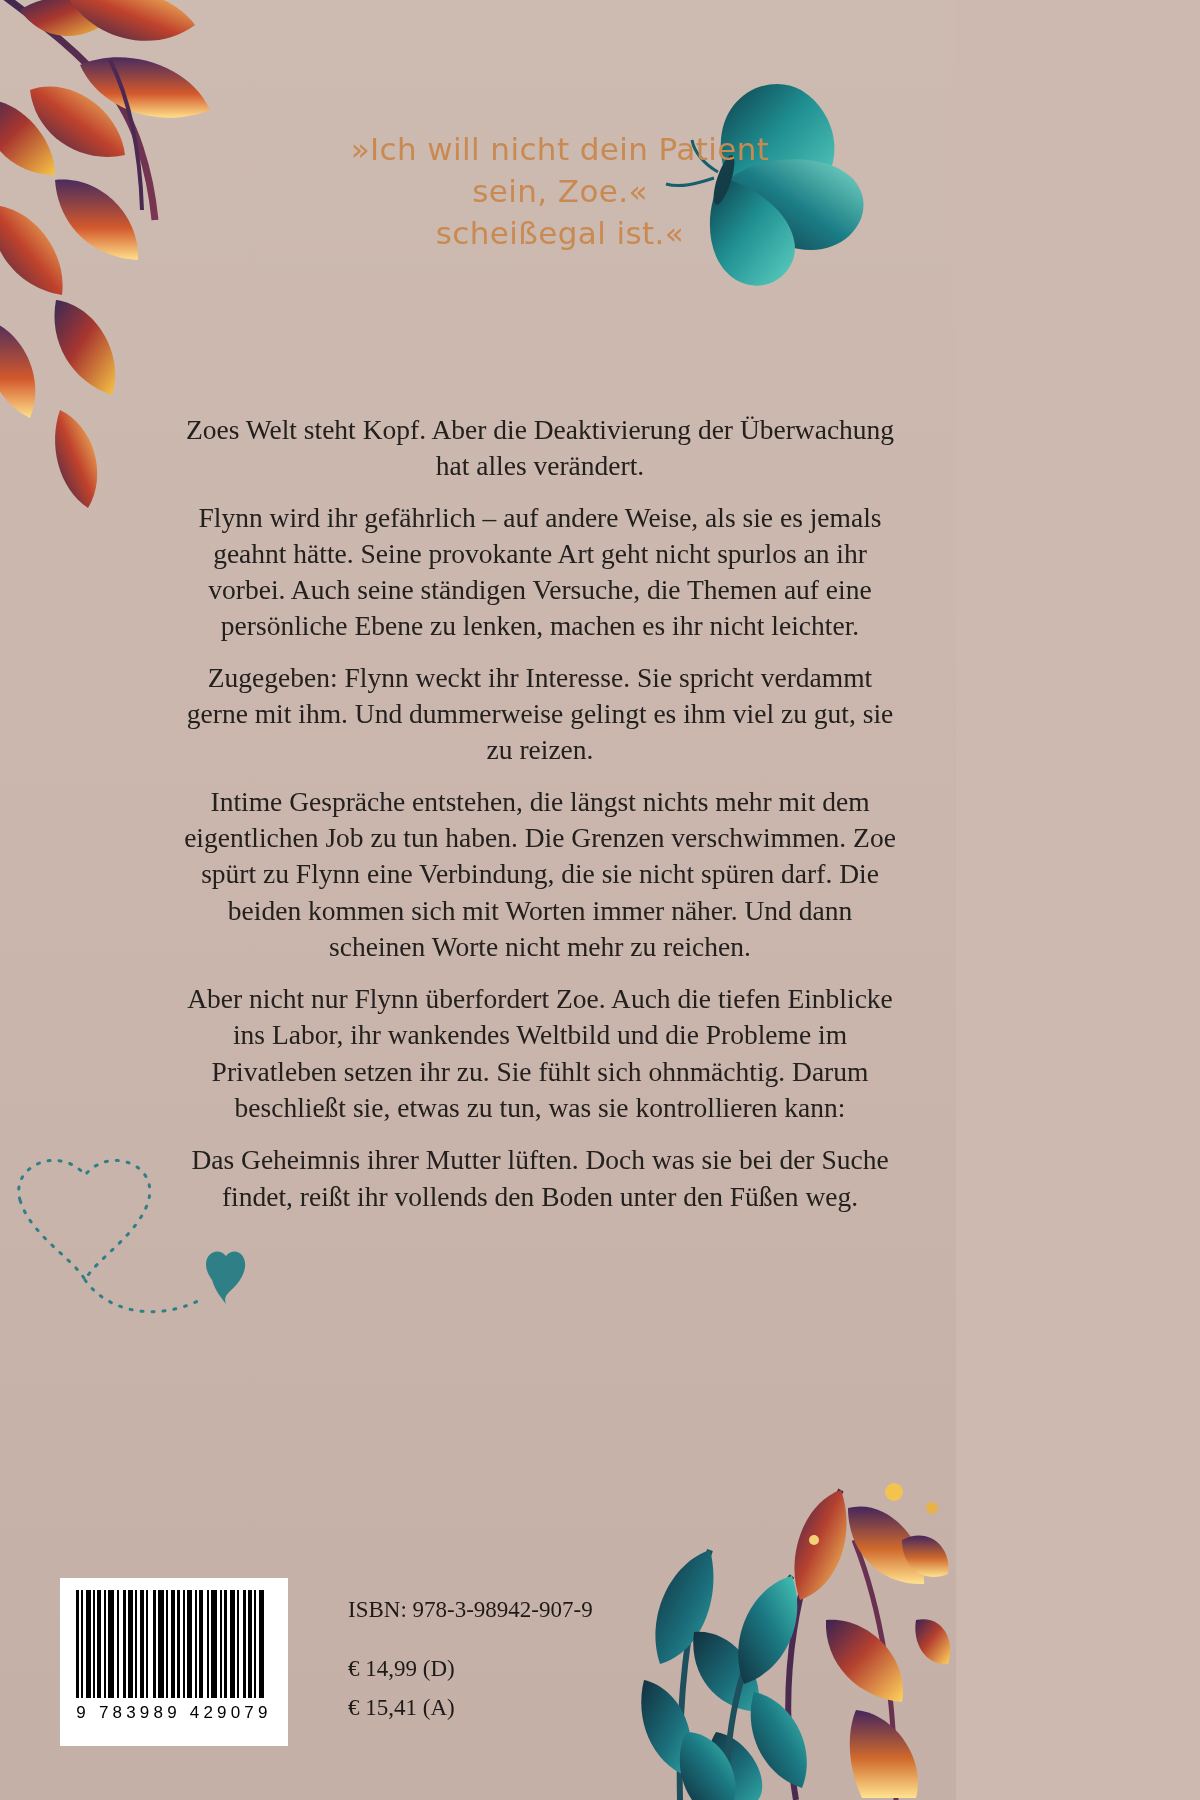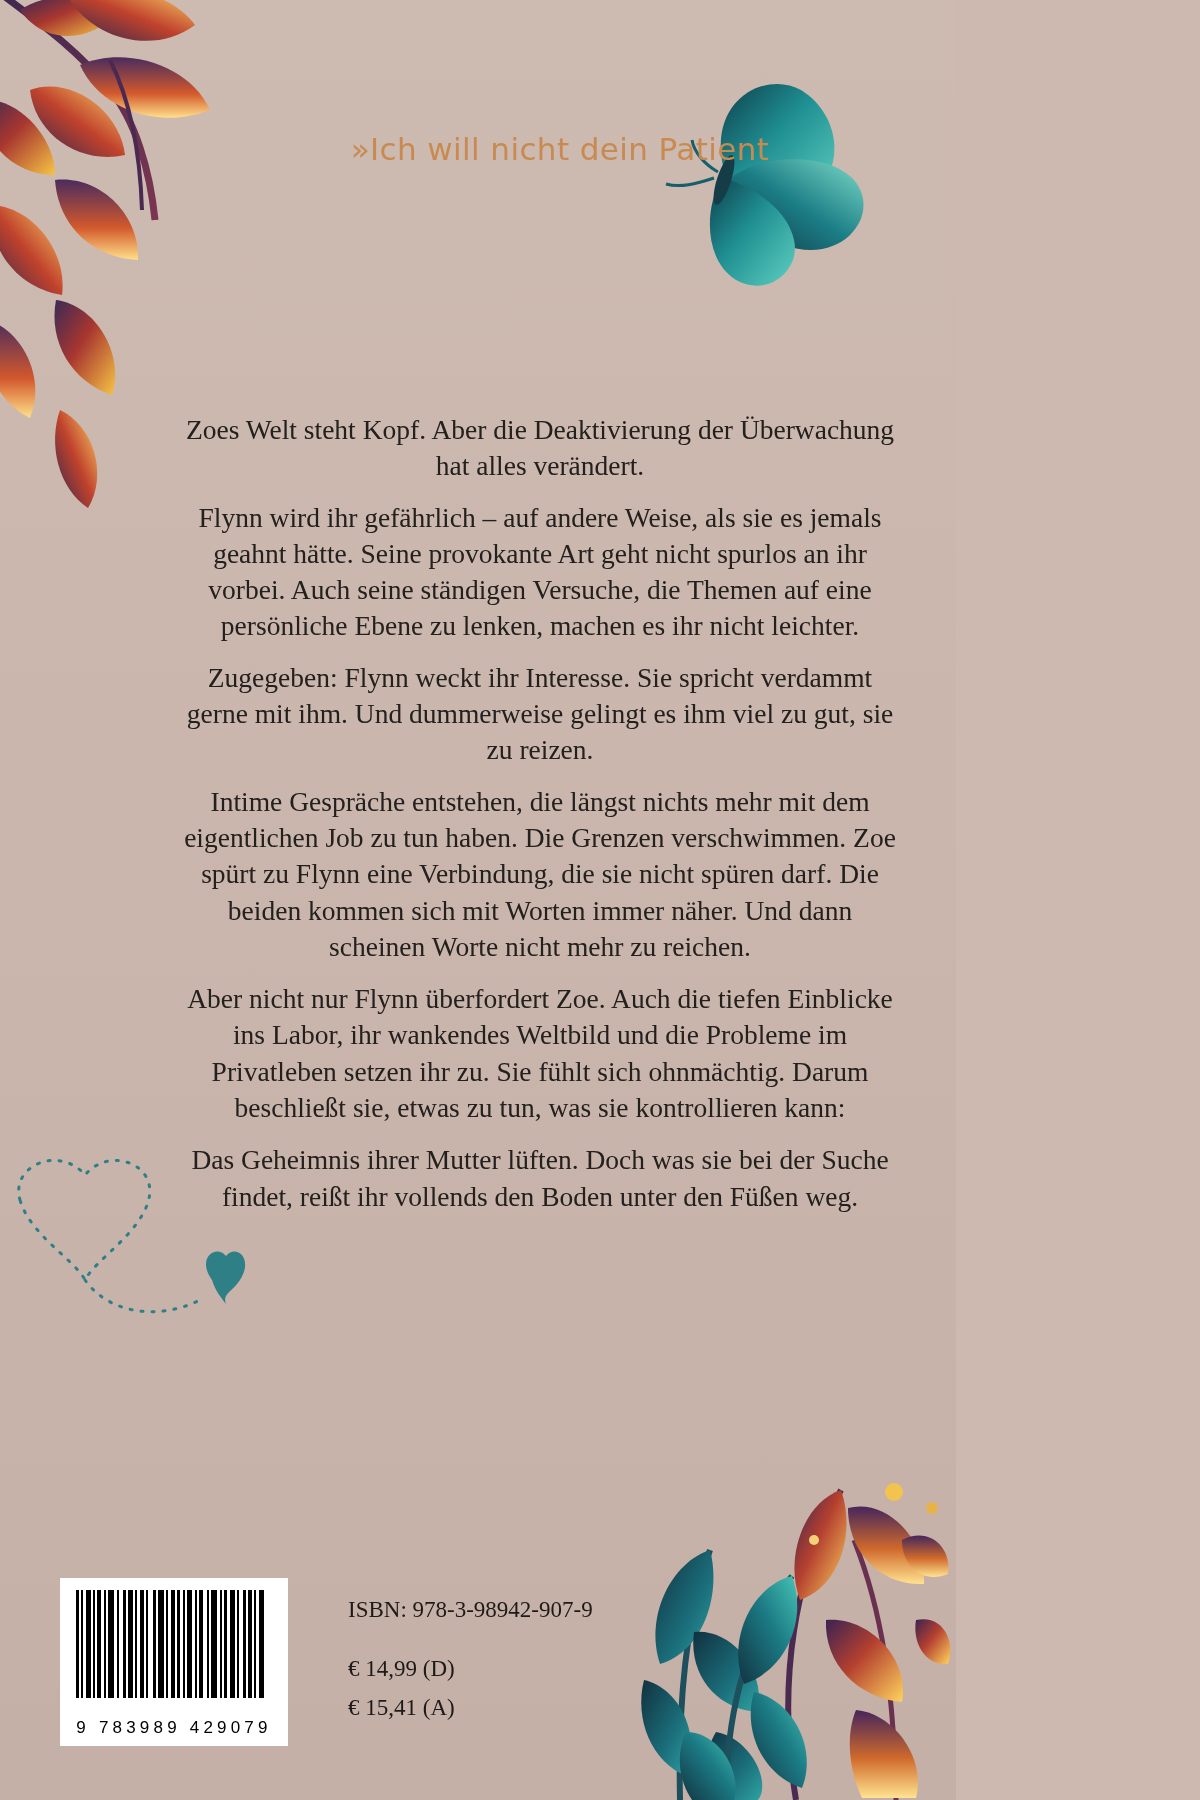--- a/index.html
+++ b/index.html
@@ -93,21 +93,21 @@
   .bars span {
     display: block;
     background: #000;
     height: 100%;
   }
   .barcode-digits {
     font-family: "Liberation Sans", sans-serif;
     font-size: 17px;
     letter-spacing: 4.2px;
     color: #000;
-    margin-top: 20px;
+    margin-top: 5px;
   }
 
   
   .imprint {
     position: absolute;
     left: 348px;
     top: 1598px;
     color: #1d1a18;
     font-size: 23px;
     line-height: 1.0;
@@ -230,20 +230,22 @@
     <path d="M406 300 C 432 286, 456 306, 452 334 C 428 344, 406 328, 406 300 Z" fill="url(#fl3)"></path>
     <path d="M420 380 C 446 374, 460 400, 452 424 C 430 426, 416 404, 420 380 Z" fill="url(#fl1)"></path>
     <path d="M190 492 C 222 492, 246 530, 238 560 L 196 560 C 182 540, 180 512, 190 492 Z" fill="url(#fl2)"></path>
     <circle cx="398" cy="252" r="9" fill="#f2c34e"></circle>
     <circle cx="436" cy="268" r="6" fill="#e8b24a"></circle>
     <circle cx="318" cy="300" r="5" fill="#f4d177"></circle>
   </svg>
 
   <div class="quote">
     <div class="l1">»Ich will nicht dein Patient</div>
+    <div class="l1">sein, Zoe.«</div>
+    <div class="l4">scheißegal ist.«</div>
   </div>
 
   <div class="blurb">
     <p>Zoes Welt steht Kopf. Aber die Deaktivierung der Überwachung hat alles verändert.</p>
     <p>Flynn wird ihr gefährlich – auf andere Weise, als sie es jemals geahnt hätte. Seine provokante Art geht nicht spurlos an ihr vorbei. Auch seine ständigen Versuche, die Themen auf eine persönliche Ebene zu lenken, machen es ihr nicht leichter.</p>
     <p>Zugegeben: Flynn weckt ihr Interesse. Sie spricht verdammt gerne mit ihm. Und dummerweise gelingt es ihm viel zu gut, sie zu reizen.</p>
     <p>Intime Gespräche entstehen, die längst nichts mehr mit dem eigentlichen Job zu tun haben. Die Grenzen verschwimmen. Zoe spürt zu Flynn eine Verbindung, die sie nicht spüren darf. Die beiden kommen sich mit Worten immer näher. Und dann scheinen Worte nicht mehr zu reichen.</p>
     <p class="gap">Aber nicht nur Flynn überfordert Zoe. Auch die tiefen Einblicke ins Labor, ihr wankendes Weltbild und die Probleme im Privatleben setzen ihr zu. Sie fühlt sich ohnmächtig. Darum beschließt sie, etwas zu tun, was sie kontrollieren kann:</p>
     <p class="gap">Das Geheimnis ihrer Mutter lüften. Doch was sie bei der Suche findet, reißt ihr vollends den Boden unter den Füßen weg.</p>
   </div>

